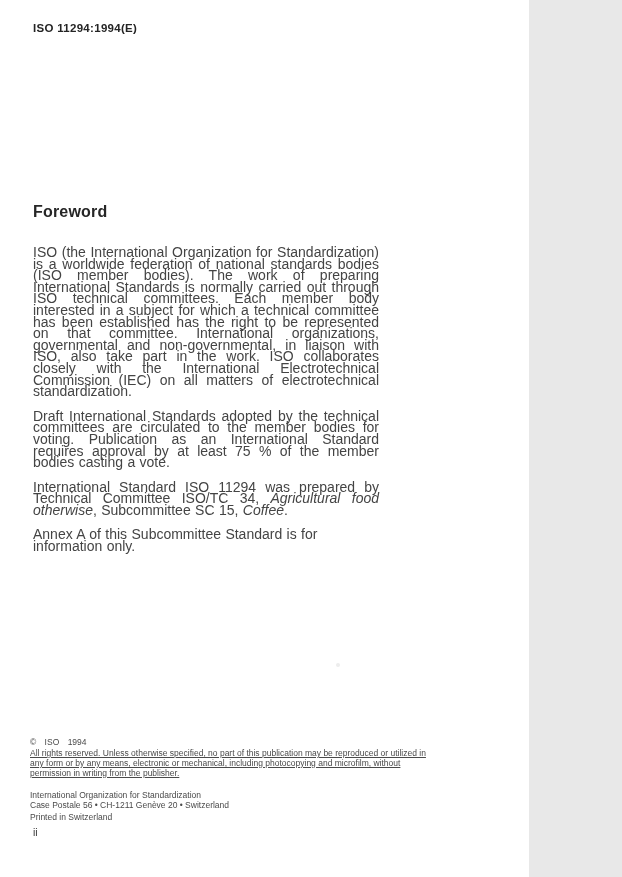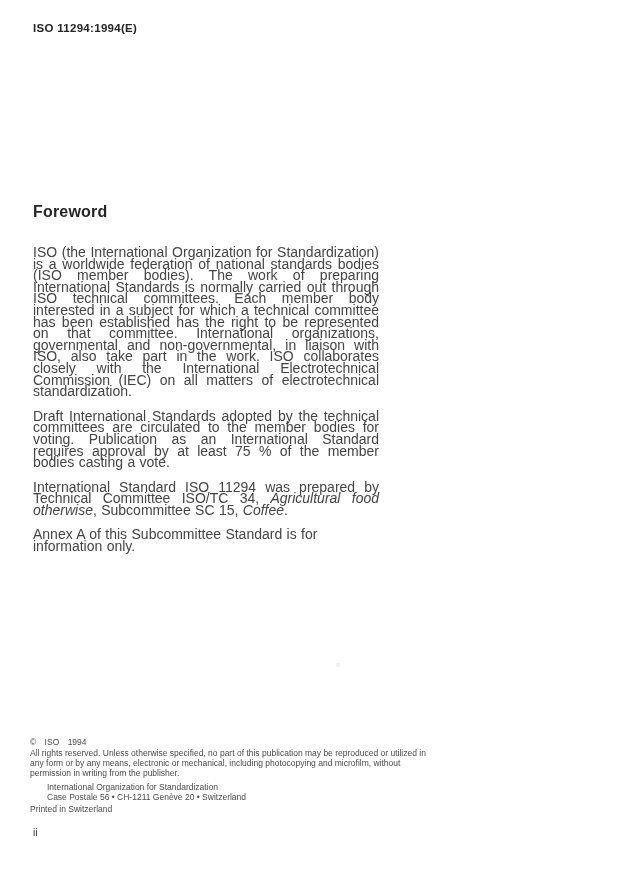--- a/index.html
+++ b/index.html
@@ -2,21 +2,21 @@
 <html><head>
 <meta charset="utf-8">
 <style>
   html, body {
     margin: 0;
     padding: 0;
     background: #e8e8e8;
   }
   .page {
     position: relative;
-    width: 622px;
+    width: 529px;
     height: 877px;
     background: #ffffff;
     font-family: "Liberation Sans", sans-serif;
     color: #3d3d3d;
     overflow: hidden;
   }
   .doc-header {
     position: absolute;
     left: 33px;
     top: 22px;
@@ -55,25 +55,25 @@
     width: 400px;
     font-size: 8.5px;
     line-height: 10px;
     color: #4a4a4a;
   }
   .copyright-line {
     margin-bottom: 1px;
     word-spacing: 6px;
   }
   .rights-text {
-    margin-bottom: 4px;
+    margin-bottom: 12px;
     text-align: left;
+    text-decoration: underline;
   }
   .publisher-block {
-    margin-left: 17px;
     margin-bottom: 2px;
   }
   .printed-line {
     margin-top: 1px;
   }
   .page-number {
     position: absolute;
     left: 33px;
     top: 826px;
     font-size: 10.5px;

